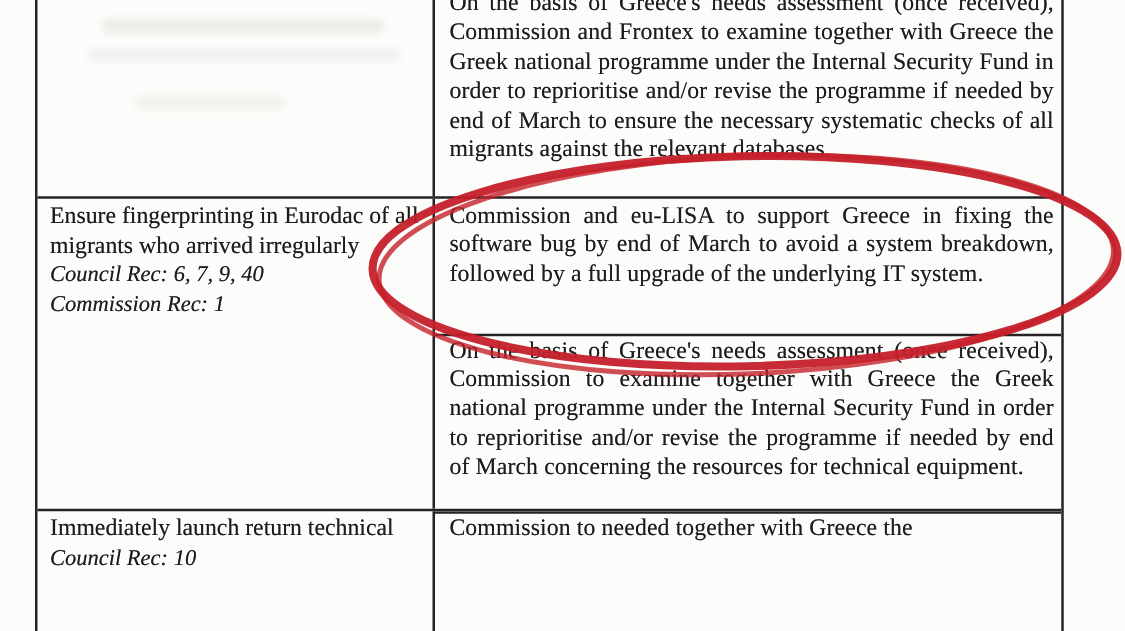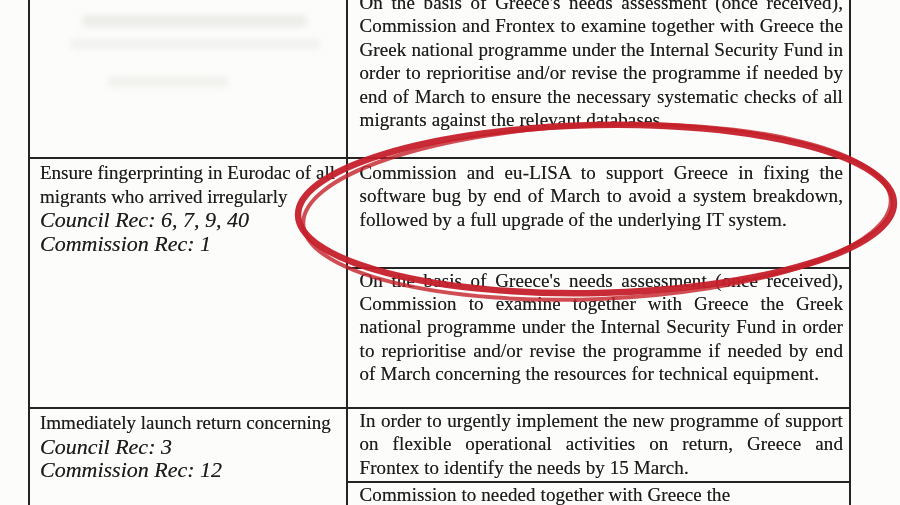--- a/index.html
+++ b/index.html
@@ -61,21 +61,21 @@
   .r3a { height: 72px; }
   .r3b { flex: 1; }
 
   .left-text {
     font-size: 19px;
     line-height: 23.6px;
     text-shadow: 0 0 0.5px rgba(20,20,20,0.6);
   }
   .left-rec {
     font-style: italic;
-    font-size: 22px;
+    font-size: 18px;
     line-height: 23.6px;
     text-shadow: 0 0 0.5px rgba(20,20,20,0.6);
     font-family: Liberation Serif, serif;
   }
 
   
   .ghost { position: absolute; border-radius: 4px; filter: blur(3px); background: rgba(120,120,115,0.12); }
   .ghost-1 { left: 52px; top: 24px;  width: 225px; height: 12px; }
   .ghost-2 { left: 40px; top: 48px;  width: 250px; height: 10px; background: rgba(120,120,115,0.08); }
   .ghost-3 { left: 78px; top: 86px;  width: 120px; height: 10px; background: rgba(120,120,115,0.09); }
@@ -118,28 +118,24 @@
           <p class="just">Commission and eu-LISA to support Greece in fixing the software bug by end of March to avoid a system breakdown, followed by a full upgrade of the underlying IT system.</p>
         </div>
         <div class="sub r2b sub-divider">
           <p class="just">On the basis of Greece's needs assessment (once received), Commission to examine together with Greece the Greek national programme under the Internal Security Fund in order to reprioritise and/or revise the programme if needed by end of March concerning the resources for technical equipment.</p>
         </div>
       </div>
     </div>
 
     <div class="row row3 row-divider">
       <div class="cell-left">
-        <div class="left-text">Immediately launch return concerning</div>
-        <div class="left-rec">Council Rec: 3</div>
-        <div class="left-rec">Commission Rec: 12</div>
+        <div class="left-text">Immediately launch return technical</div>
+        <div class="left-rec">Council Rec: 10</div>
       </div>
       <div class="cell-right">
-        <div class="sub r3a">
-          <p class="just">In order to urgently implement the new programme of support on flexible operational activities on return, Greece and Frontex to identify the needs by 15 March.</p>
-        </div>
         <div class="sub r3b sub-divider">
           <p class="just">Commission to needed together with Greece the</p>
         </div>
       </div>
     </div>
 
   </div>
 
   <svg class="annotation-overlay" viewBox="0 0 900 505">
     <ellipse cx="596" cy="209" rx="298" ry="84" transform="rotate(-1.2 596 209)" fill="none" stroke="#c5202b" stroke-width="6.5" stroke-linecap="round" opacity="0.95"></ellipse>

